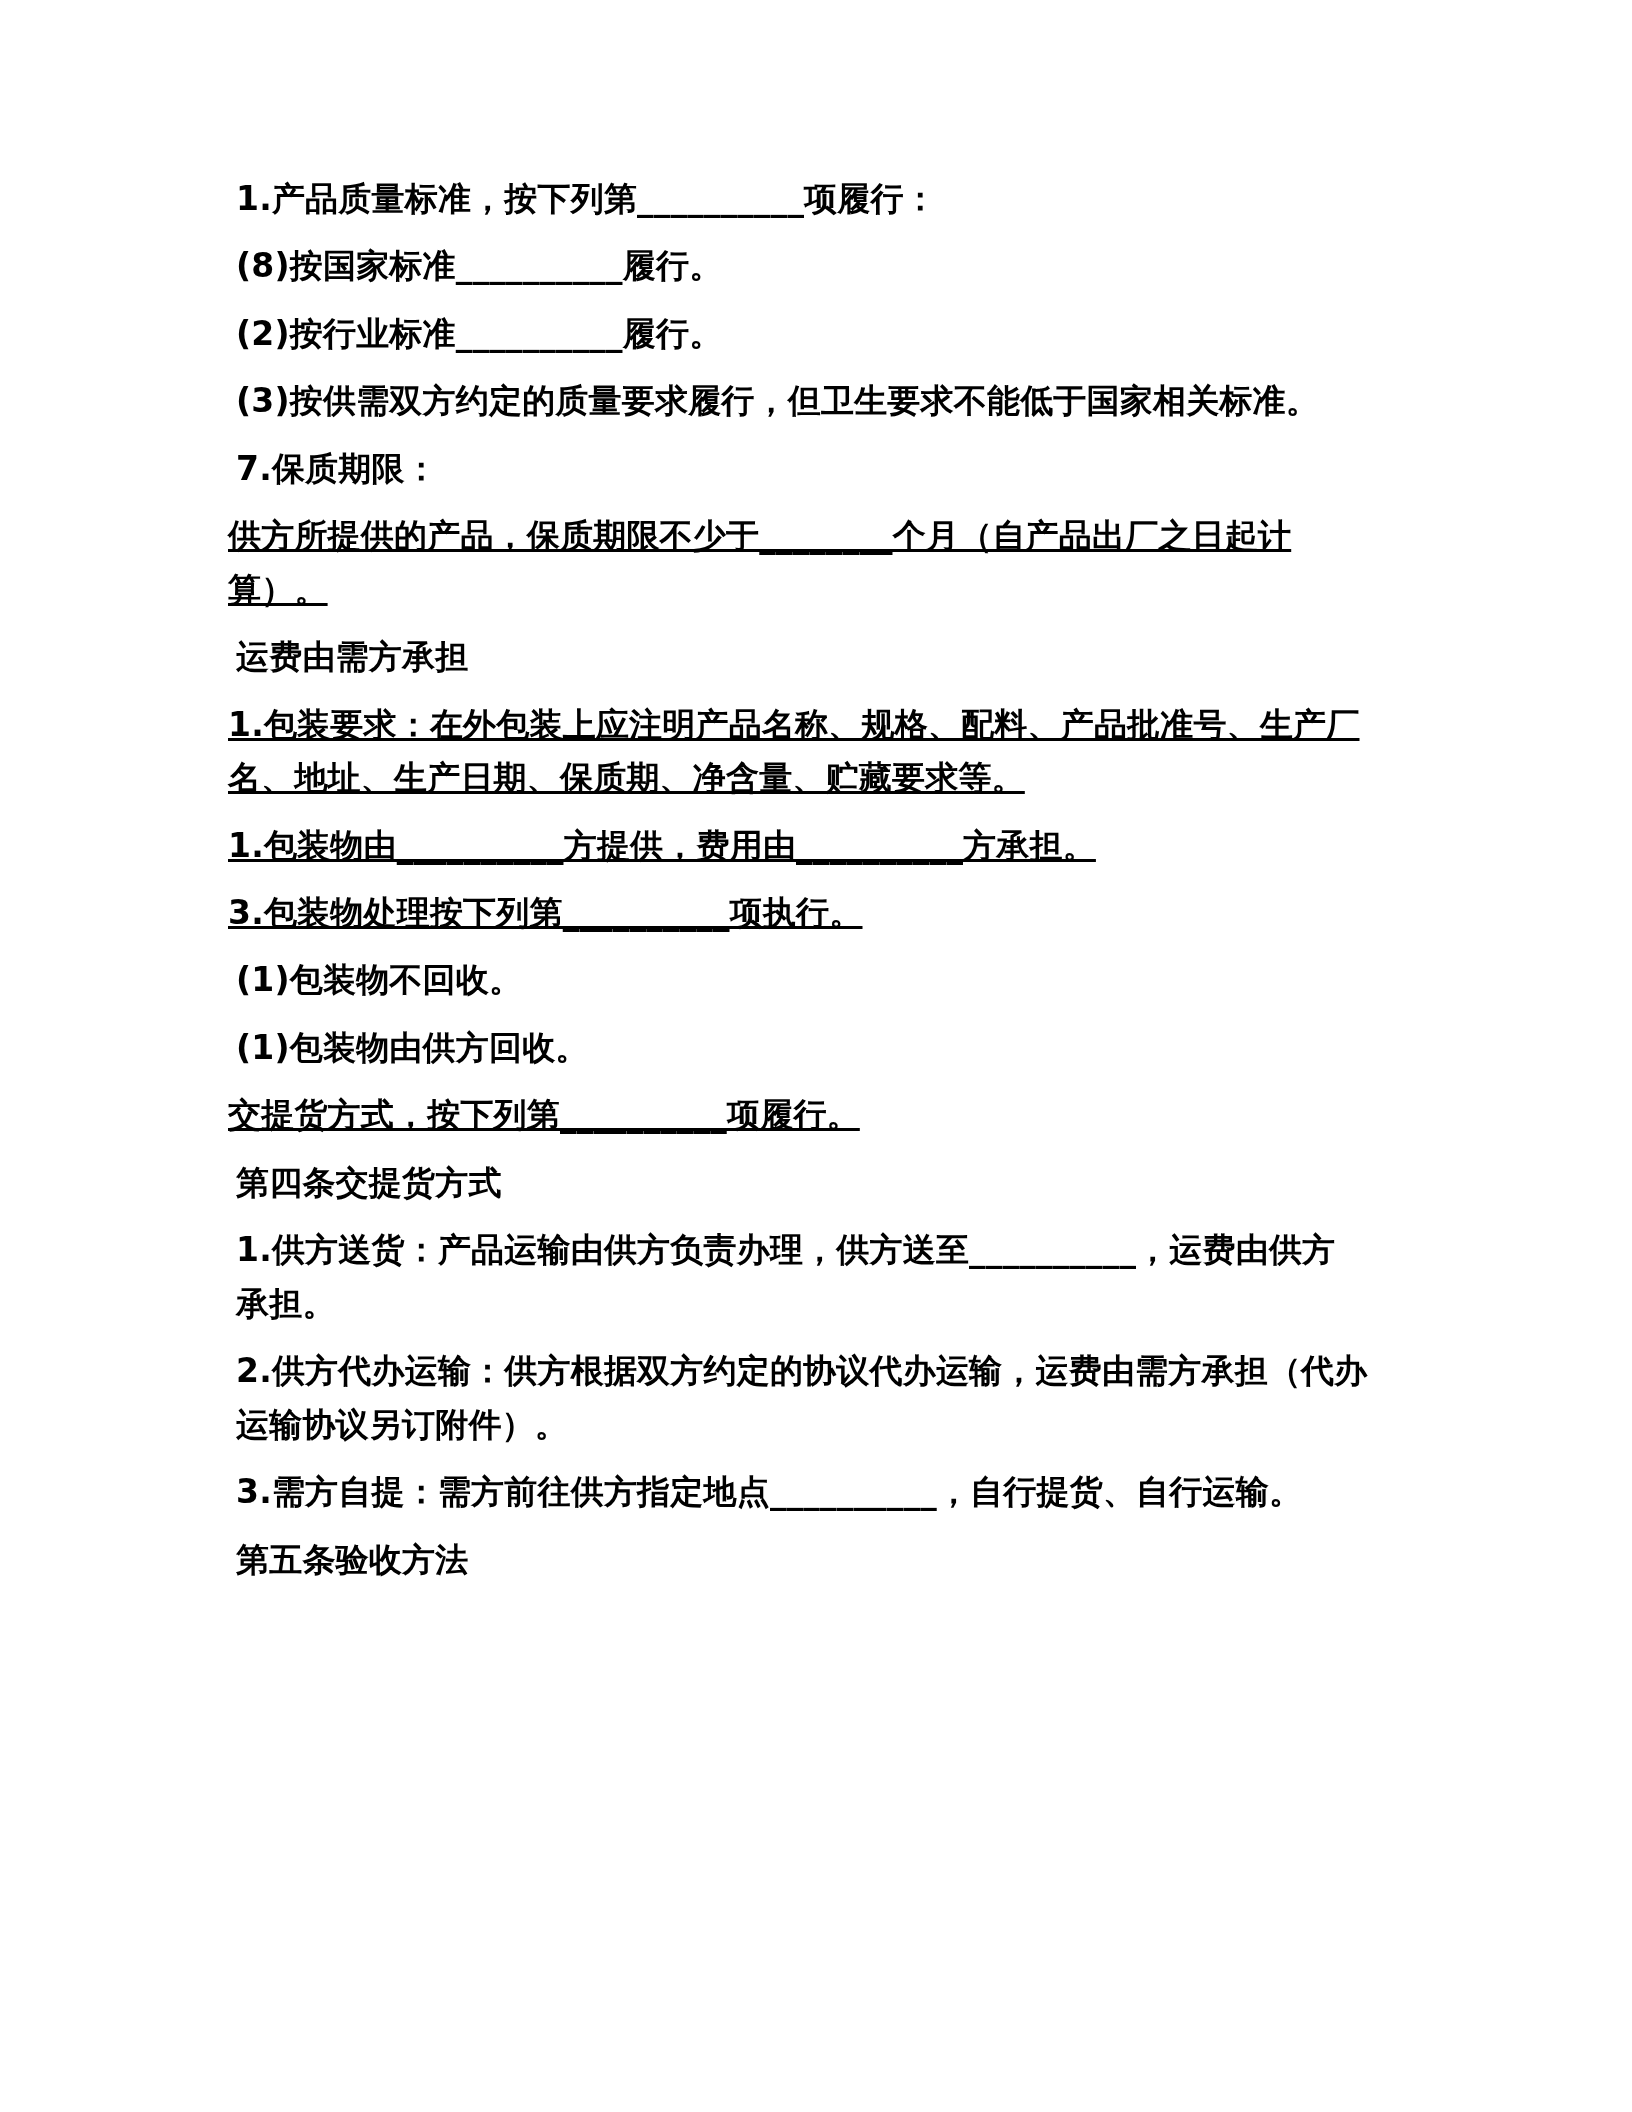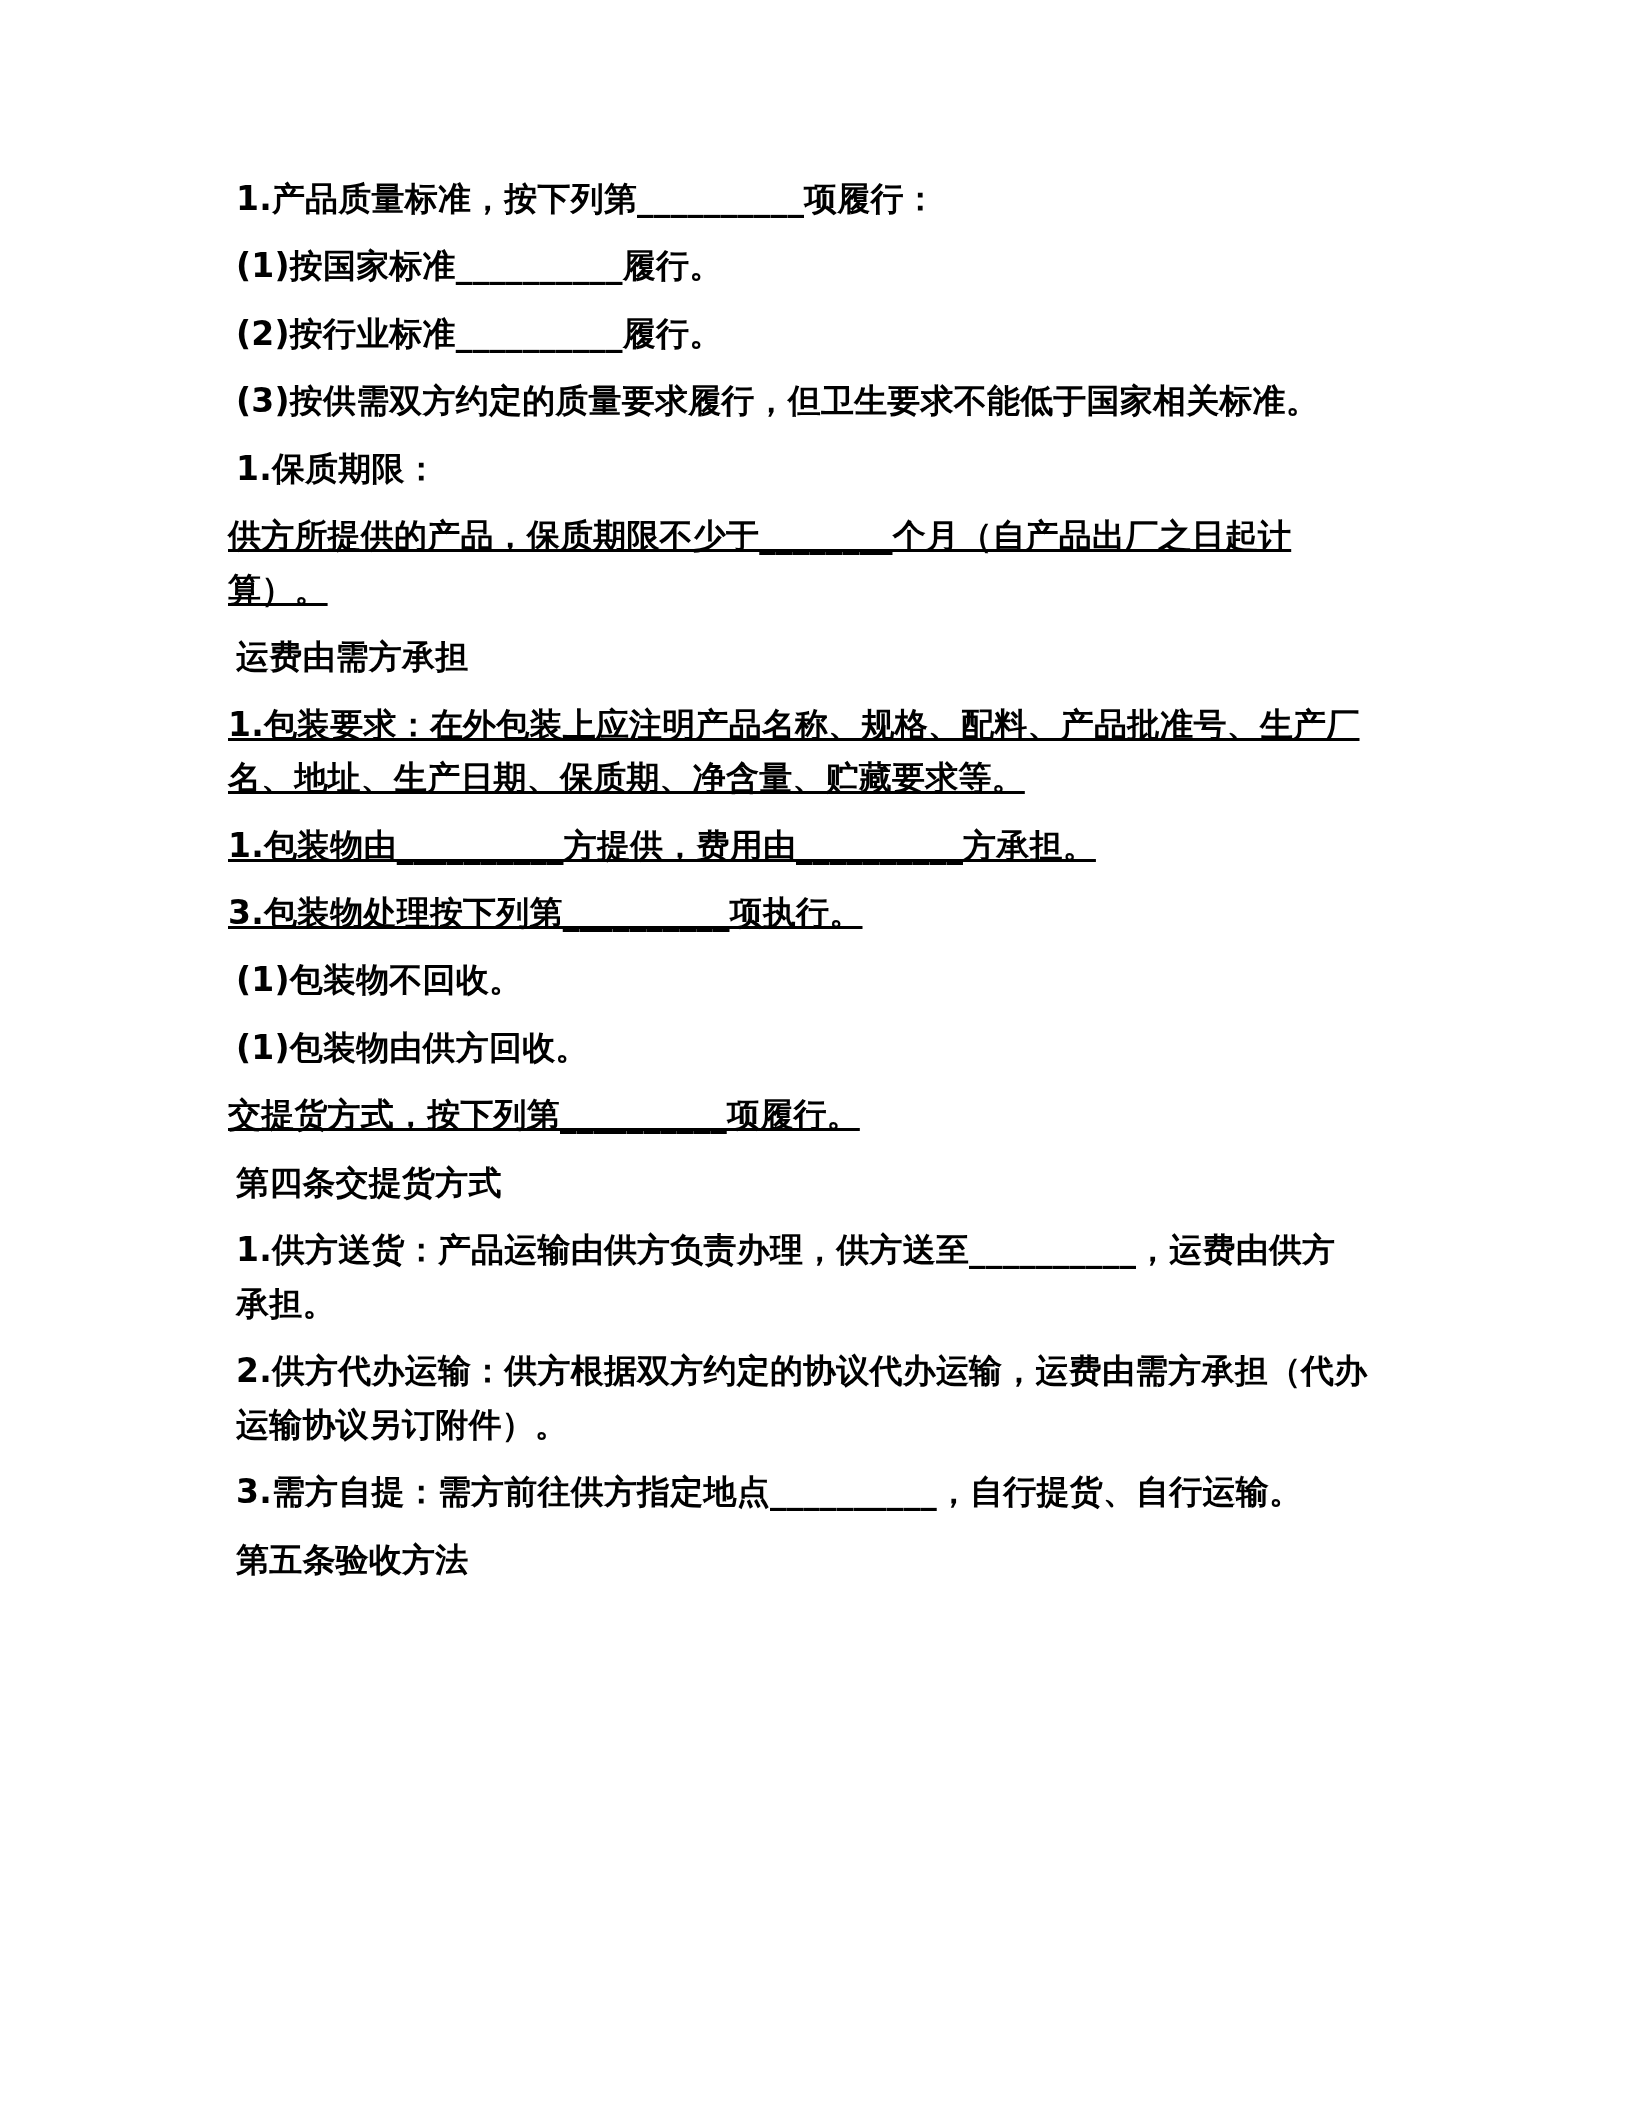--- a/index.html
+++ b/index.html
@@ -44,24 +44,24 @@
     text-decoration: underline;
   }
 </style>
 </head>
 <body>
 
 <div class="page">
   <div class="doc-body">
 
     <p class="para lvl1">1.产品质量标准，按下列第__________项履行：</p>
-    <p class="para lvl1">(1)按国家标准__________履行。</p>
+    <p class="para lvl1">(8)按国家标准__________履行。</p>
     <p class="para lvl1">(2)按行业标准__________履行。</p>
     <p class="para lvl1">(3)按供需双方约定的质量要求履行，但卫生要求不能低于国家相关标准。</p>
-    <p class="para lvl1">1.保质期限：</p>
+    <p class="para lvl1">7.保质期限：</p>
     <p class="para flush">供方所提供的产品，保质期限不少于________个月（自产品出厂之日起计算）。</p>
     <p class="para lvl1">运费由需方承担</p>
     <p class="para flush">1.包装要求：在外包装上应注明产品名称、规格、配料、产品批准号、生产厂名、地址、生产日期、保质期、净含量、贮藏要求等。</p>
     <p class="para flush">1.包装物由__________方提供，费用由__________方承担。</p>
     <p class="para flush">3.包装物处理按下列第__________项执行。</p>
     <p class="para lvl1">(1)包装物不回收。</p>
     <p class="para lvl1">(1)包装物由供方回收。</p>
     <p class="para flush">交提货方式，按下列第__________项履行。</p>
     <p class="para lvl1">第四条交提货方式</p>
     <p class="para lvl1">1.供方送货：产品运输由供方负责办理，供方送至__________，运费由供方承担。</p>

